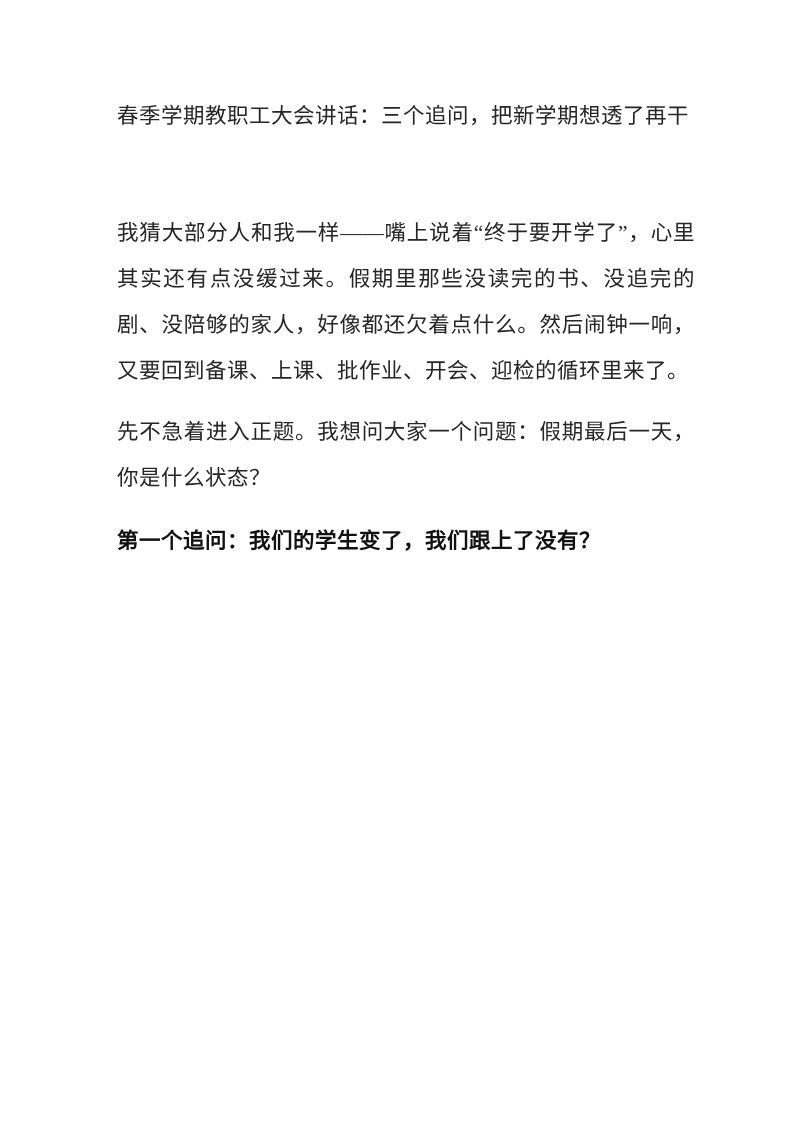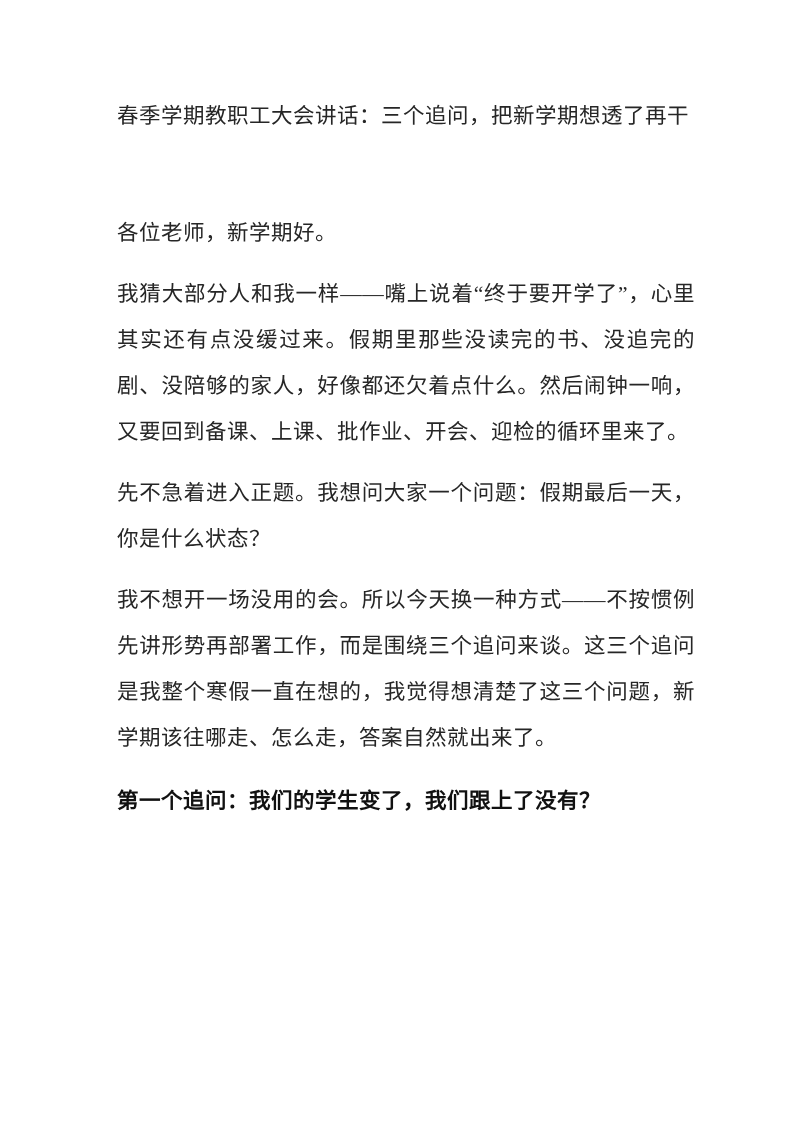--- a/index.html
+++ b/index.html
@@ -45,23 +45,21 @@
     color: #111111;
     letter-spacing: 0.5px;
   }
 </style>
 </head>
 <body>
 
 <div class="page">
   <h1 class="doc-title">春季学期教职工大会讲话：三个追问，把新学期想透了再干</h1>
 
-  <p class="para">各位老师，新学期好。</p>
 
   <p class="para">我猜大部分人和我一样——嘴上说着“终于要开学了”，心里其实还有点没缓过来。假期里那些没读完的书、没追完的剧、没陪够的家人，好像都还欠着点什么。然后闹钟一响，又要回到备课、上课、批作业、开会、迎检的循环里来了。</p>
 
   <p class="para">先不急着进入正题。我想问大家一个问题：假期最后一天，你是什么状态？</p>
 
 
-  <p class="para">我不想开一场没用的会。所以今天换一种方式——不按惯例先讲形势再部署工作，而是围绕三个追问来谈。这三个追问是我整个寒假一直在想的，我觉得想清楚了这三个问题，新学期该往哪走、怎么走，答案自然就出来了。</p>
 
   <h2 class="section-heading">第一个追问：我们的学生变了，我们跟上了没有？</h2>
 </div>
 
 </body></html>

